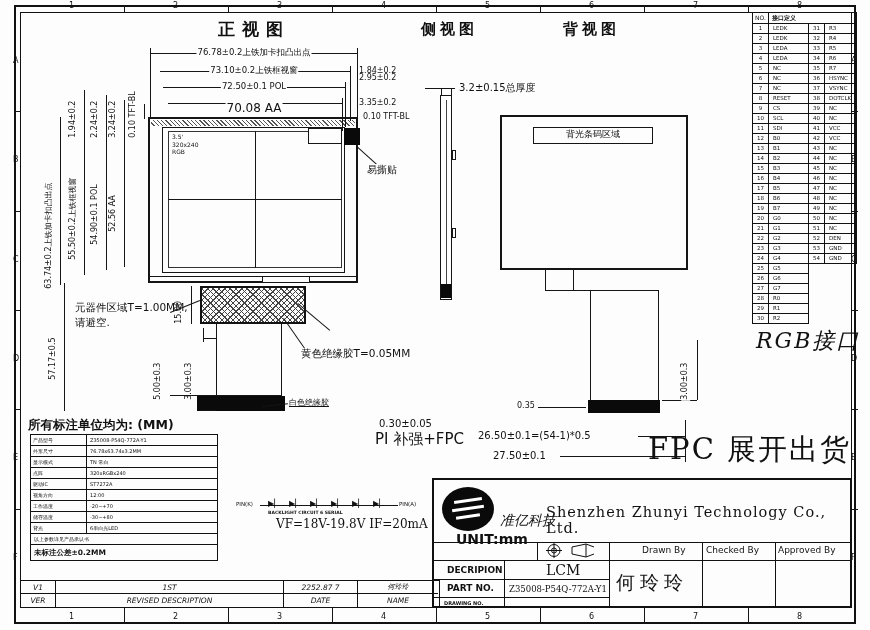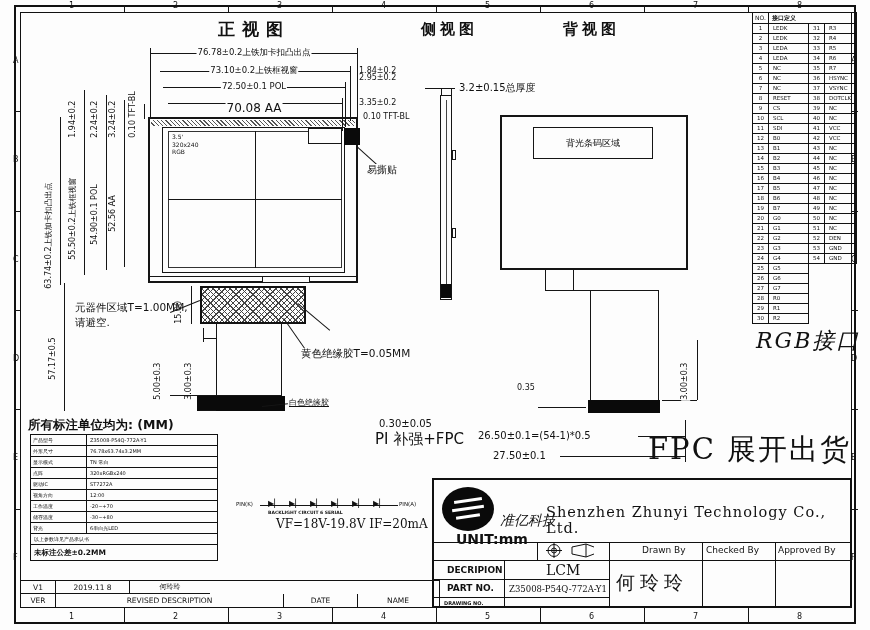--- a/index.html
+++ b/index.html
@@ -40,21 +40,21 @@
   .u-l{width:56px;border-right:1px solid #111;font-size:5px;line-height:10px;padding-left:2px;box-sizing:border-box;overflow:hidden;}
   .u-v{flex:1;font-size:5px;line-height:10px;padding-left:3px;overflow:hidden;}
   .u-full{flex:1;font-size:5px;line-height:10px;padding-left:3px;}
   .u-big{font-size:7.5px;font-weight:bold;line-height:15px;}
   
   .tb{position:absolute;left:432px;top:478px;width:420px;height:130px;border:2px solid #111;box-sizing:border-box;}
   .tb .hl,.tb .vl{background:#111;}
   
   .rev{position:absolute;left:20px;top:580px;width:420px;height:28px;border:1.5px solid #111;box-sizing:border-box;display:flex;flex-direction:column;}
   .rev-row{display:flex;flex:1;}
-  .rev-c{box-sizing:border-box;border-right:1px solid #111;font-size:7.5px;display:flex;align-items:center;justify-content:center;overflow:hidden;}
+  .rev-c{box-sizing:border-box;border-right:1px solid #111;font-size:7.5px;display:flex;align-items:center;justify-content:center;overflow:hidden;font-style:italic;}
   .rev-row:first-child .rev-c{border-bottom:1px solid #111;}
   .rc0{width:35px;}.rc1{width:228px;}.rc2{width:74px;}.rc3{width:80px;border-right:none!important;}
   .diode{position:absolute;font-size:8px;line-height:1;}
 </style>
 </head>
 <body>
 
 <div id="sheet">
 
   <div class="frame-outer"></div>
@@ -201,31 +201,31 @@
   <div class="blk" style="left:441px;top:284px;width:10px;height:14px;"></div>
   <div class="box" style="left:452px;top:150px;width:4px;height:10px;"></div>
   <div class="box" style="left:452px;top:228px;width:4px;height:10px;"></div>
   <div class="vl" style="left:441px;top:88px;height:7px;"></div>
   <div class="vl" style="left:451px;top:88px;height:7px;"></div>
   <div class="hl" style="left:425px;top:88px;width:30px;"></div>
   <div class="lbl" style="left:458px;top:82px;font-size:10px;">3.2±0.15总厚度</div>
 
   <div class="vtitle" style="left:563px;top:20px;font-size:15px;letter-spacing:4px;">背视图</div>
   <div class="box" style="left:500px;top:115px;width:188px;height:155px;border-width:2px;"></div>
-  <div class="box" style="left:533px;top:127px;width:120px;height:32px;display:flex;align-items:center;justify-content:center;font-size:9px;">
+  <div class="box" style="left:533px;top:127px;width:120px;height:17px;display:flex;justify-content:center;font-size:9px;">
       <span>背光条码区域</span>
     </div>
 
   <div class="vl" style="left:545px;top:270px;height:20px;"></div>
   <div class="vl" style="left:573px;top:270px;height:20px;"></div>
   <div class="hl" style="left:545px;top:290px;width:113px;"></div>
   <div class="vl" style="left:590px;top:290px;height:110px;"></div>
   <div class="vl" style="left:658px;top:290px;height:110px;"></div>
   <div class="blk" style="left:588px;top:400px;width:72px;height:13px;"></div>
-  <div class="lbl" style="left:516px;top:384px;">0.35</div>
+  <div class="lbl" style="left:516px;top:402px;">0.35</div>
   <div class="hl" style="left:538px;top:407px;width:48px;"></div>
   <div class="lbl" style="left:477px;top:430px;font-size:10px;">26.50±0.1=(54-1)*0.5</div>
   <div class="hl" style="left:638px;top:436px;width:47px;"></div>
   <div class="lbl" style="left:492px;top:450px;font-size:10px;">27.50±0.1</div>
   <div class="hl" style="left:560px;top:456px;width:125px;"></div>
   <div class="vl" style="left:685px;top:420px;height:42px;"></div>
   <div class="vl" style="left:697px;top:340px;height:60px;"></div>
   <div class="hl" style="left:662px;top:400px;width:35px;"></div>
   <div class="lbl rot" style="left:690px;top:392px;">3.00±0.3</div>
 
@@ -509,21 +509,22 @@
     <div class="abs serif" style="left:112px;top:82px;font-size:14px;">LCM</div>
     <div class="abs" style="left:13px;top:103px;font-size:9px;font-weight:bold;">PART NO.</div>
     <div class="abs serif" style="left:75px;top:104px;font-size:8.5px;">Z35008-P54Q-772A-Y1</div>
     <div class="abs" style="left:10px;top:120px;font-size:5px;font-weight:bold;">DRAWING NO.</div>
     <div class="abs serif" style="left:182px;top:90px;font-size:19px;letter-spacing:5px;">何玲玲</div>
   </div>
 
   <div class="rev">
     <div class="rev-row">
       <div class="rev-c rc0">V1</div>
-      <div class="rev-c rc2">2019.11 8</div>
+      <div class="rev-c rc1">1ST</div>
+      <div class="rev-c rc2">2252.87 7</div>
       <div class="rev-c rc3" style="font-size:7px;">何玲玲</div>
     </div>
     <div class="rev-row">
       <div class="rev-c rc0">VER</div>
       <div class="rev-c rc1">REVISED DESCRIPTION</div>
       <div class="rev-c rc2">DATE</div>
       <div class="rev-c rc3">NAME</div>
     </div>
   </div>
 

